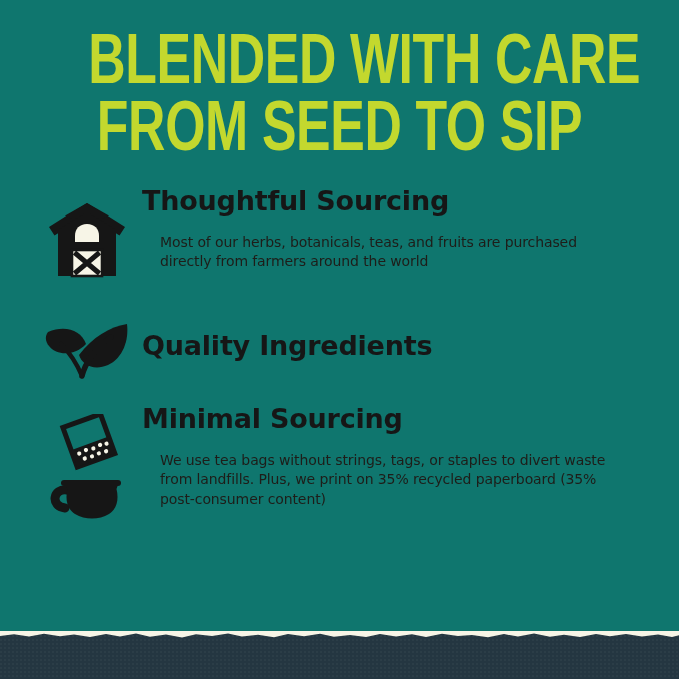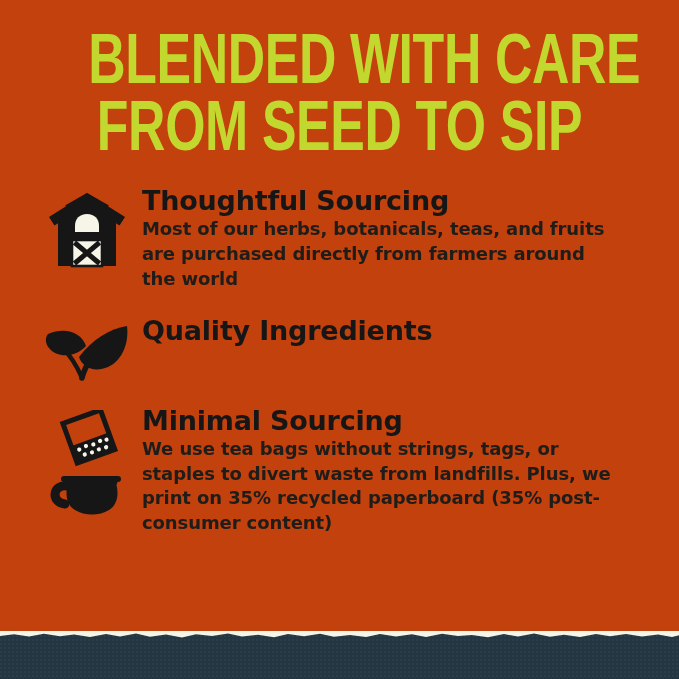--- a/index.html
+++ b/index.html
@@ -11,21 +11,21 @@
     height: 679px;
     overflow: hidden;
     background: #f7f5e7;
     font-family: "DejaVu Sans", sans-serif;
     -webkit-font-smoothing: antialiased;
   }
   #poster {
     position: relative;
     width: 679px;
     height: 679px;
-    background: #c2410c;
+    background: #0f766e;
     overflow: hidden;
   }
 
   
   .headline {
     position: absolute;
     left: 0;
     top: 26px;
     width: 679px;
     text-align: center;
@@ -47,21 +47,21 @@
   
   .features {
     position: absolute;
     left: 0;
     top: 186px;
     width: 679px;
   }
   .feature {
     position: relative;
     display: flex;
-    align-items: flex-start;
+    align-items: center;
     padding-left: 32px;
     padding-right: 17px;
   }
   .feature + .feature { margin-top: 24px; }
 
   .icon-cell {
     flex: 0 0 110px;
     width: 110px;
     display: flex;
     justify-content: center;
@@ -79,25 +79,25 @@
     font-family: "DejaVu Sans", sans-serif;
     font-weight: 700;
     font-size: 27px;
     line-height: 1.08;
     letter-spacing: -0.2px;
     margin: 0 0 2px 0;
   }
   .feature-body {
     color: #1e1d19;
     font-family: "DejaVu Sans", sans-serif;
-    font-weight: 700;
-    font-size: 18px;
+    font-weight: 400;
+    font-size: 14px;
     line-height: 1.38;
     letter-spacing: -0.1px;
-    margin: 0;
+    margin: 18px;
     max-width: 470px;
   }
 
   
   .feature--sourcing  { margin-top: 0; }
   .feature--quality   { margin-top: 30px; }
   .feature--packaging { margin-top: 32px; }
 
   
   .bottom-band {

